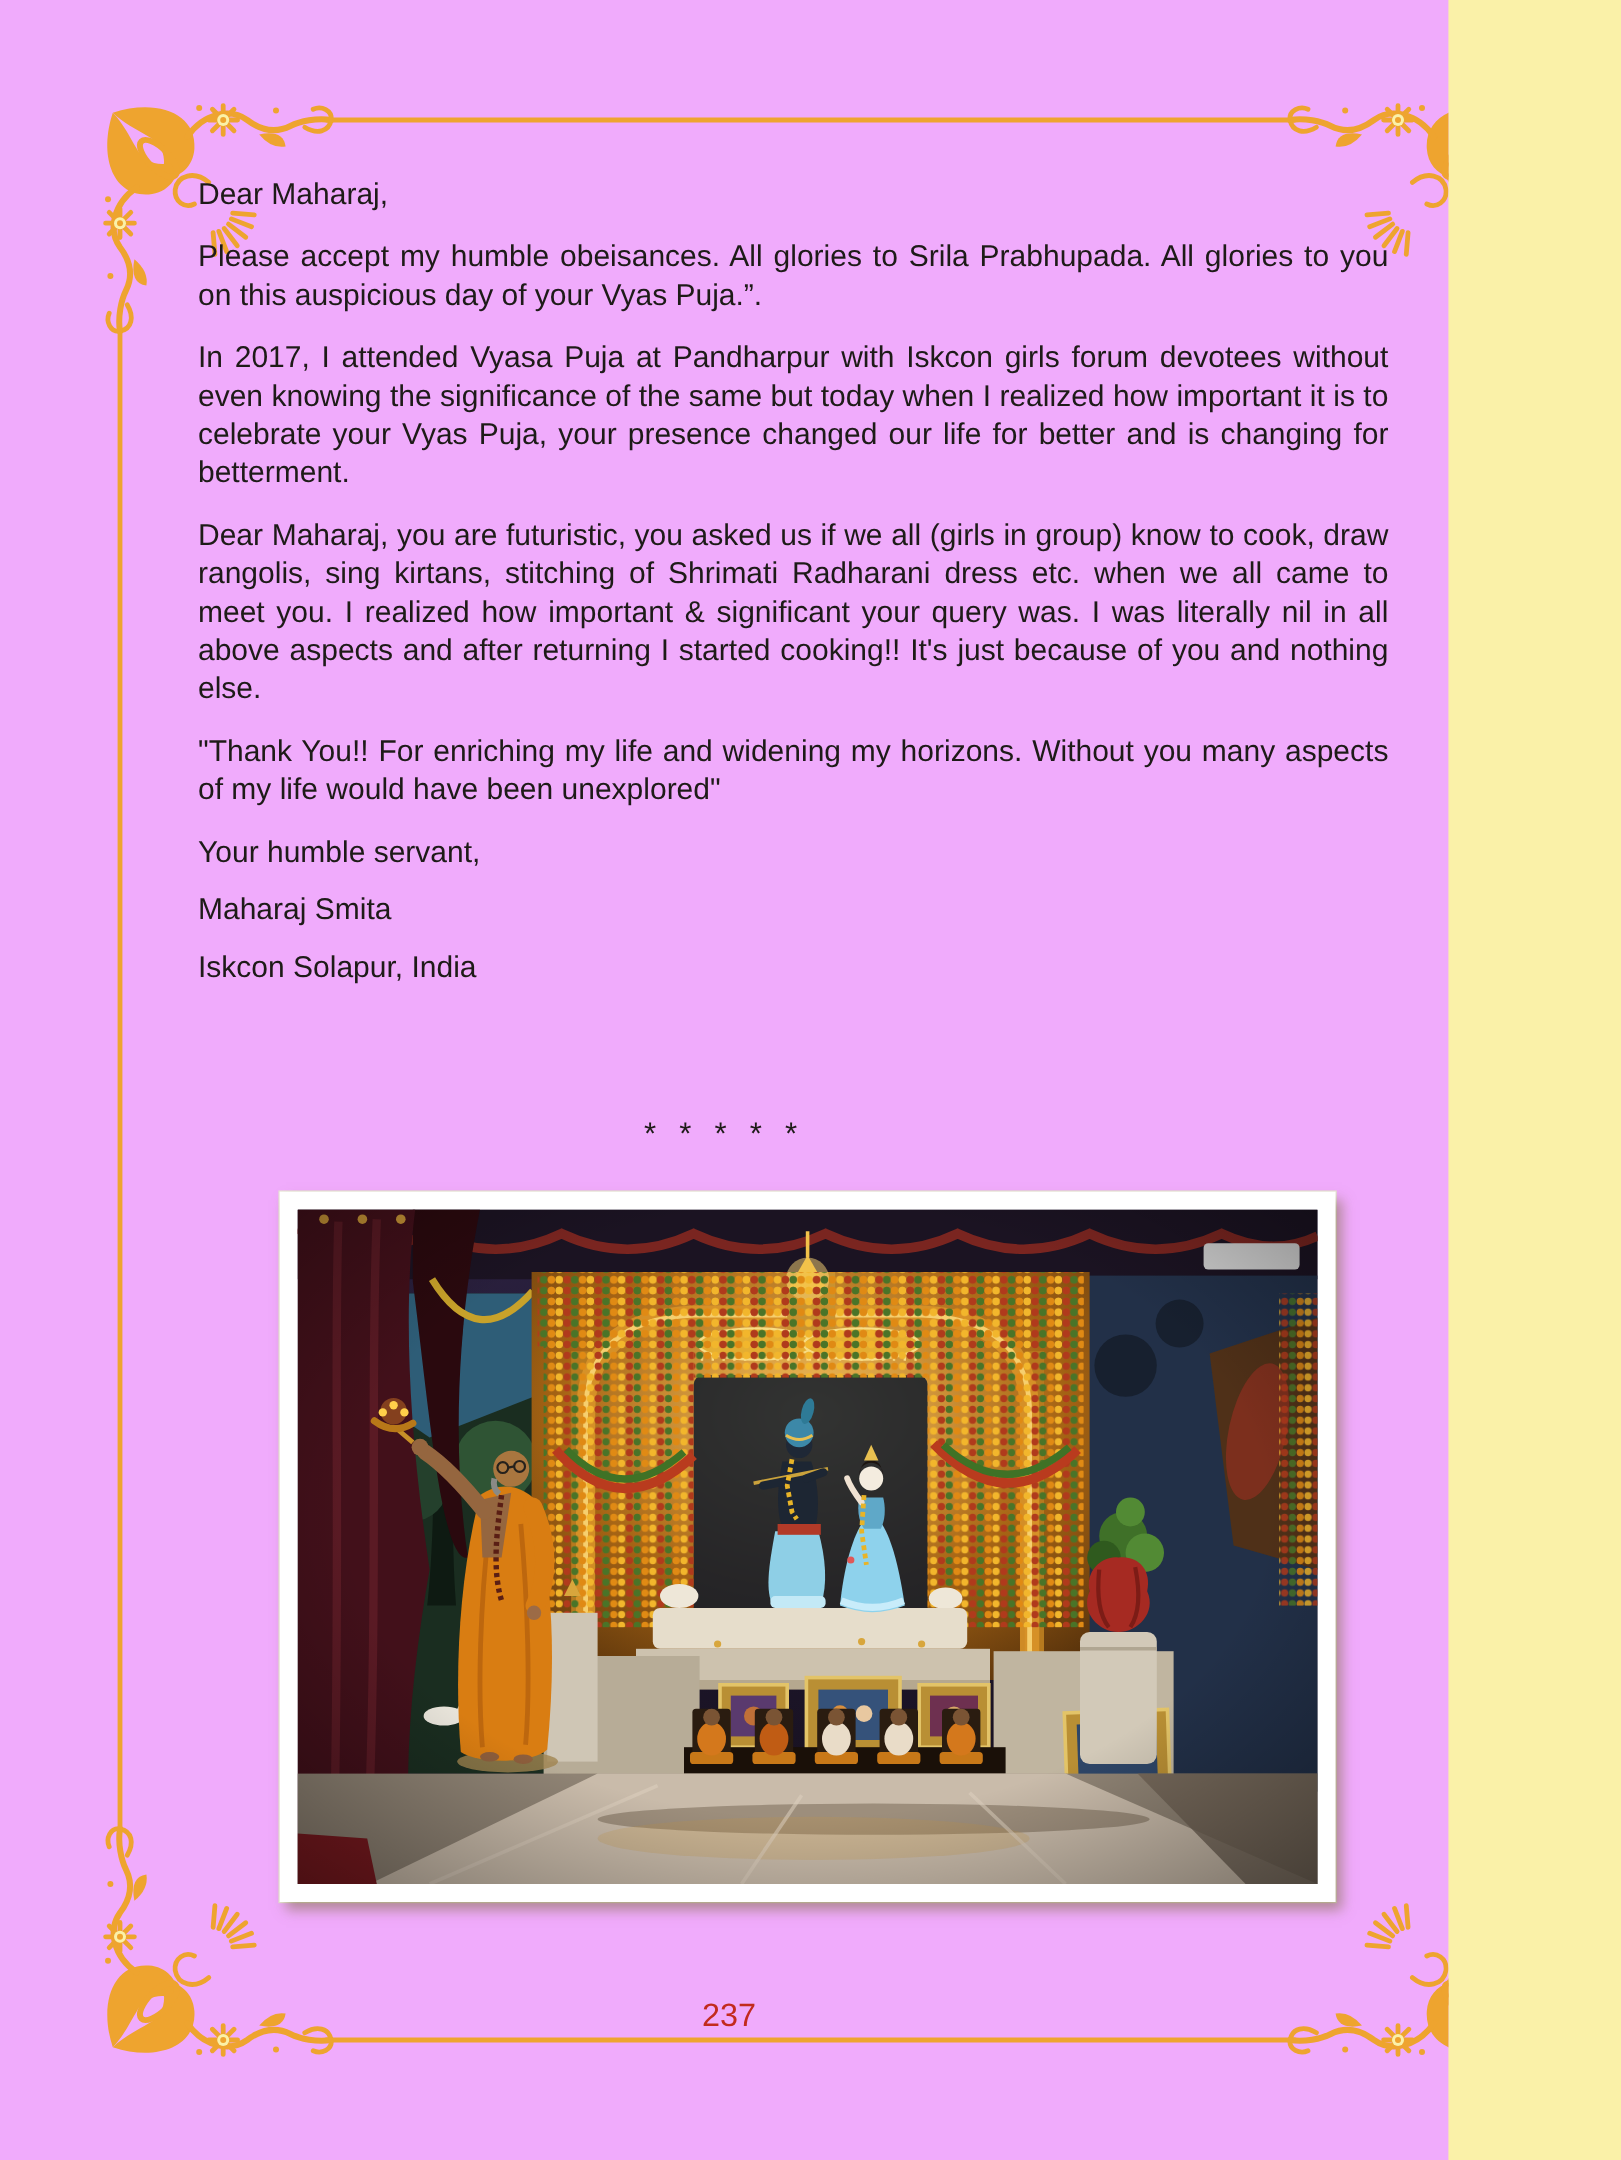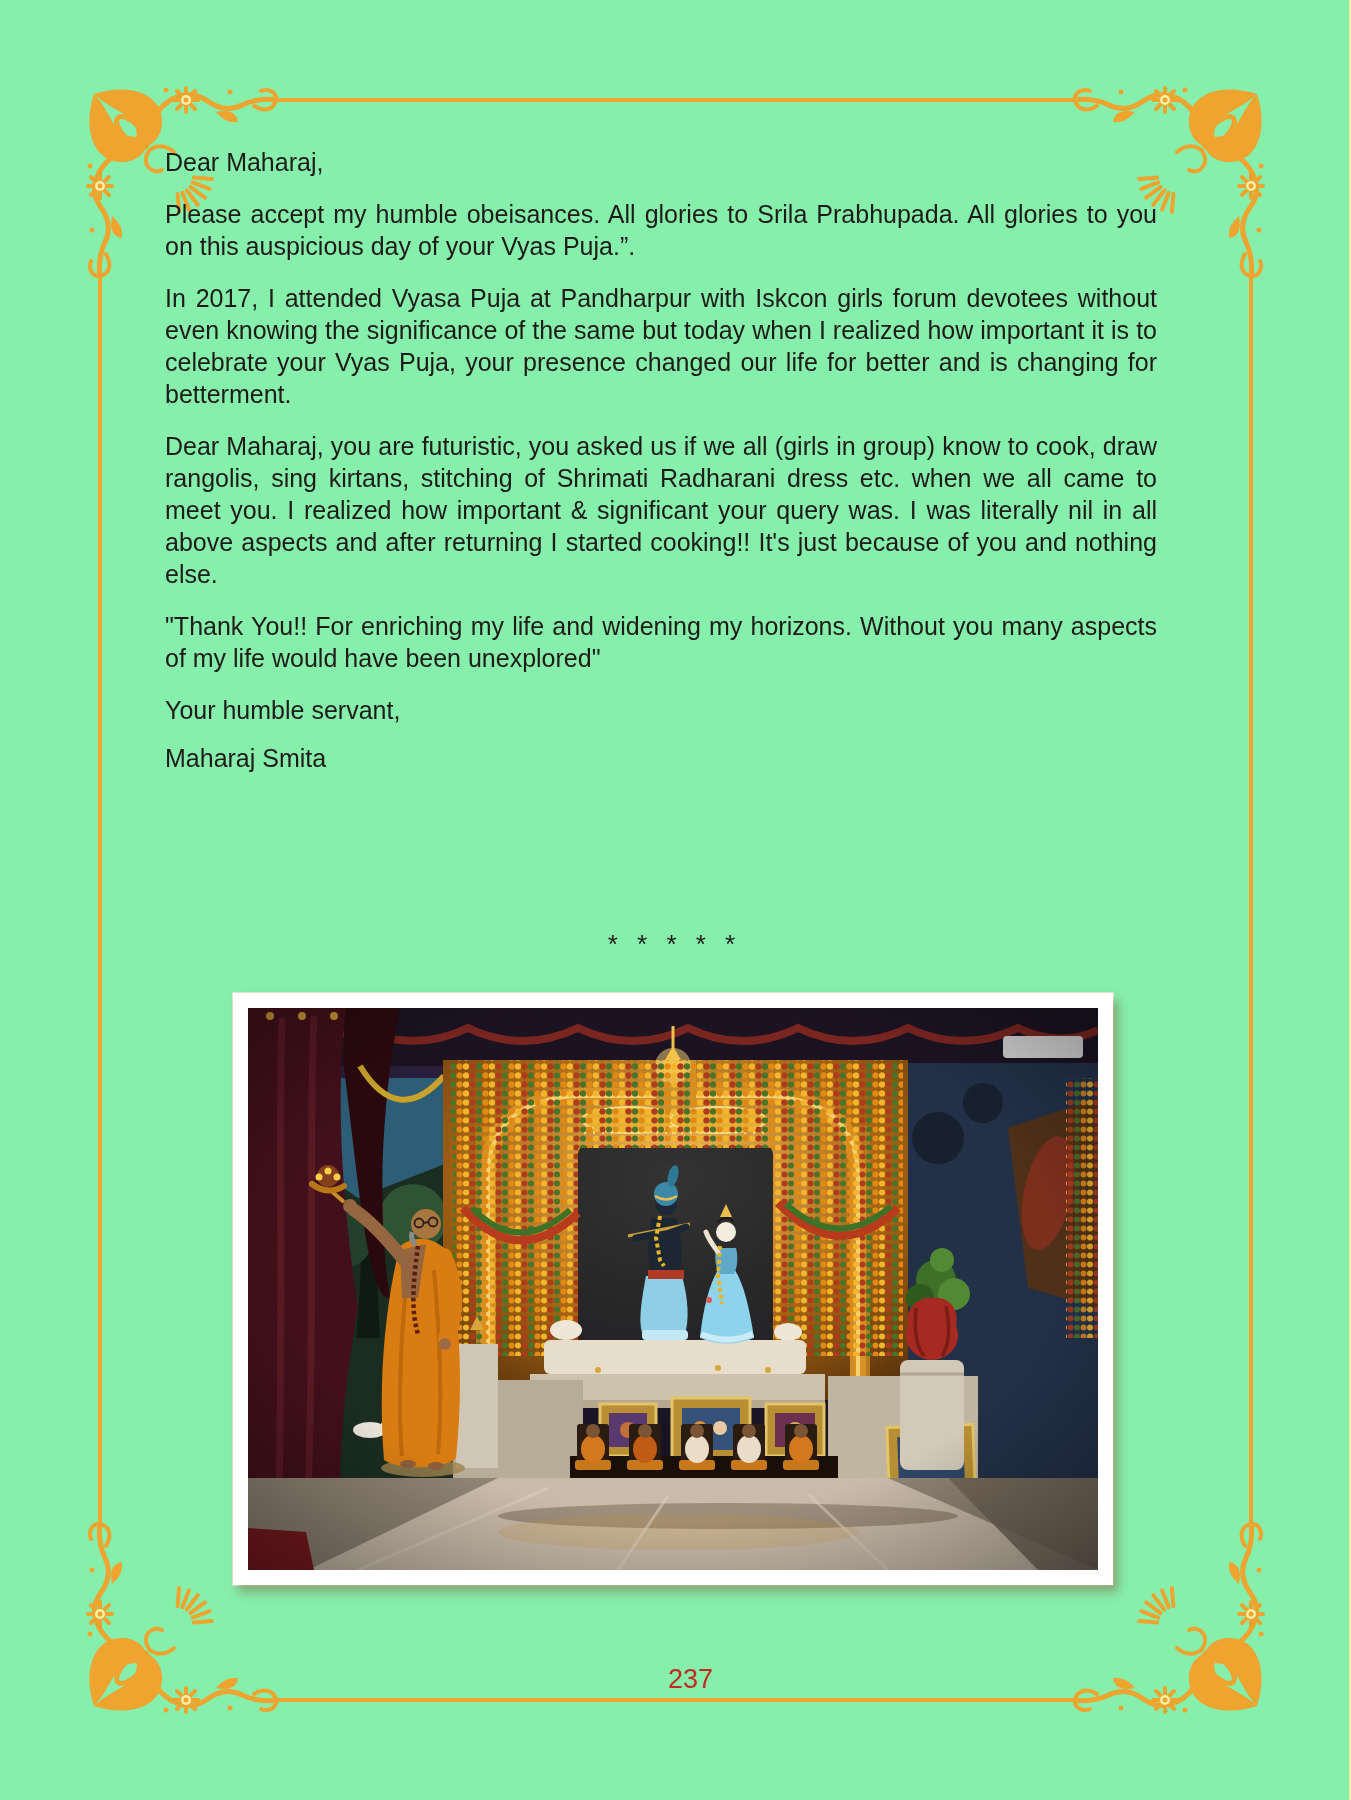--- a/index.html
+++ b/index.html
@@ -1,19 +1,19 @@
 <!DOCTYPE html>
 <html><head>
 <meta charset="utf-8">
 <style>
   html,body{margin:0;padding:0;background:#FAF1A8;}
   .page{
     position:relative;
-    width:1349px;height:1800px;
-    background:#86efac;
+    width:1207px;height:1800px;
+    background:#f0abfc;
     overflow:hidden;
     font-family:"Liberation Sans",sans-serif;
   }
   .border-svg{position:absolute;left:0;top:0;width:1351px;height:1800px;pointer-events:none;}
   .letter{
     position:absolute;left:165px;top:146px;width:992px;
     font-size:25px;line-height:32px;color:#1E1B18;
     text-align:justify;
   }
   .letter p{margin:0 0 20px 0;}
@@ -24,21 +24,21 @@
     position:absolute;left:0;top:929px;width:100%;
     text-align:center;font-size:26px;letter-spacing:6px;color:#1E1B18;
   }
   .photo{
     position:absolute;left:233px;top:993px;
     margin:0;padding:15px;background:#ffffff;
     box-shadow:5px 7px 10px rgba(125,108,70,.55), 0 0 0 1px #e7e3d4;
   }
   .photo svg{display:block;}
   .page-number{
-    position:absolute;left:16px;top:1664px;width:100%;
+    position:absolute;left:4px;top:1664px;width:100%;
     text-align:center;font-size:27px;color:#C22B1D;
   }
 </style>
 </head>
 <body>
 
 <div class="page">
 
   <svg class="border-svg" viewBox="0 0 1351 1800" xmlns="http://www.w3.org/2000/svg">
     <defs>
@@ -98,20 +98,21 @@
 
   <div class="letter">
     <p class="salutation">Dear Maharaj,</p>
     <p>Please accept my humble obeisances. All glories to Srila Prabhupada. All glories to you on this auspicious day of your Vyas Puja.”.</p>
     <p>In 2017, I attended Vyasa Puja at Pandharpur with Iskcon girls forum devotees without even knowing the significance of the same but today when I realized how important it is to celebrate your Vyas Puja, your presence changed our life for better and is changing for betterment.</p>
     <p>Dear Maharaj, you are futuristic, you asked us if we all (girls in group) know to cook, draw rangolis, sing kirtans, stitching of Shrimati Radharani dress etc. when we all came to meet you. I realized how important &amp; significant your query was. I was literally nil in all above aspects and after returning I started cooking!! It's just because of you and nothing else.</p>
     <p>"Thank You!! For enriching my life and widening my horizons. Without you many aspects of my life would have been unexplored"</p>
     <div class="signature">
       <p>Your humble servant,</p>
       <p>Maharaj Smita</p>
+      <p>Iskcon Solapur, India</p>
     </div>
   </div>
 
   <div class="stars">* * * * *</div>
 
   <figure class="photo" aria-label="Sannyasi in saffron robes offering arati lamp before Radha-Krishna deities at a marigold-garlanded temple altar">
     <svg width="850" height="562" viewBox="0 0 850 562" xmlns="http://www.w3.org/2000/svg">
       <defs>
         <linearGradient id="bgGrad" x1="0" y1="0" x2="0" y2="1">
           <stop offset="0" stop-color="#2b2140"></stop>

